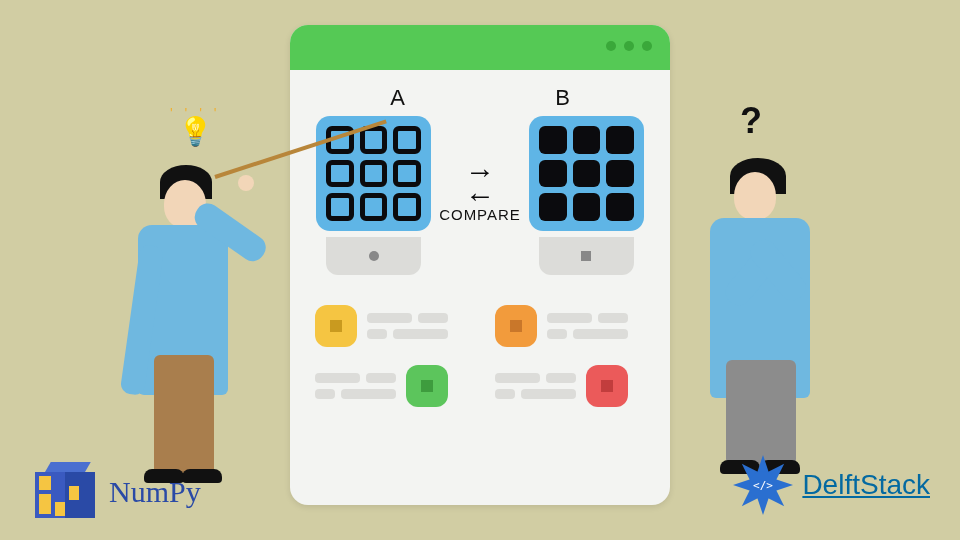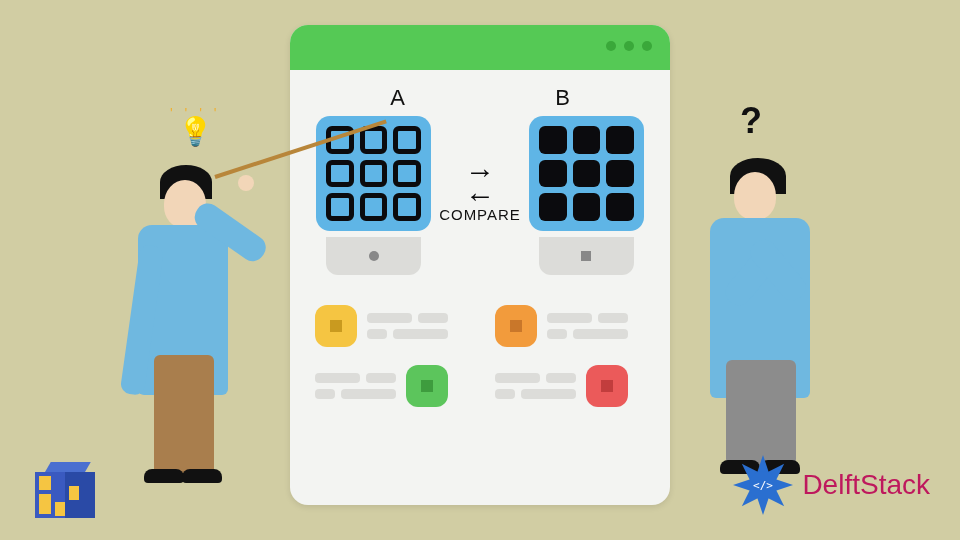--- a/index.html
+++ b/index.html
@@ -144,21 +144,21 @@
   .nc-right{position:absolute; left:30px; top:10px; width:30px; height:46px; background:#2a4aa6;}
   .nc-y1{position:absolute; left:4px; top:14px; width:12px;height:14px;background:#f5c542;}
   .nc-y2{position:absolute; left:4px; top:32px; width:12px;height:20px;background:#f5c542;}
   .nc-y3{position:absolute; left:20px; top:40px; width:10px;height:14px;background:#f5c542;}
   .nc-y4{position:absolute; left:34px; top:24px; width:10px;height:14px;background:#f5c542;}
   .numpy-text{ font-family: Georgia, serif; font-size:30px; color:#2a4aa6;}
 
   .delft-logo{
     position:absolute; right:30px; bottom:22px; display:flex; align-items:center; gap:6px;
   }
-  .delft-text{ font-size:28px; color:#be185d; font-weight:500;}
+  .delft-text{ font-size:28px; color:#0369a1; font-weight:500;text-decoration:underline;}
   .mandala{
     width:66px; height:66px; position:relative;
     display:flex; align-items:center; justify-content:center;
   }
   .mandala svg{ width:66px; height:66px; }
 </style>
 </head>
 <body>
 
 <div class="window">
@@ -310,20 +310,21 @@
 <div class="numpy-logo">
   <div class="numpy-cube">
     <div class="nc-top"></div>
       <div class="nc-left"></div>
       <div class="nc-right"></div>
     <div class="nc-y1"></div>
       <div class="nc-y2"></div>
       <div class="nc-y3"></div>
       <div class="nc-y4"></div>
   </div>
+  <div class="numpy-text">NumPy</div>
 </div>
 
 <div class="delft-logo">
   <div class="mandala">
     <svg viewBox="0 0 66 66">
       <g transform="translate(33,33)">
         <g fill="#2a6fd0">
           <path d="M0,-30 L6,-12 L-6,-12 Z"></path>
           <path d="M0,30 L6,12 L-6,12 Z"></path>
           <path d="M-30,0 L-12,6 L-12,-6 Z"></path>

